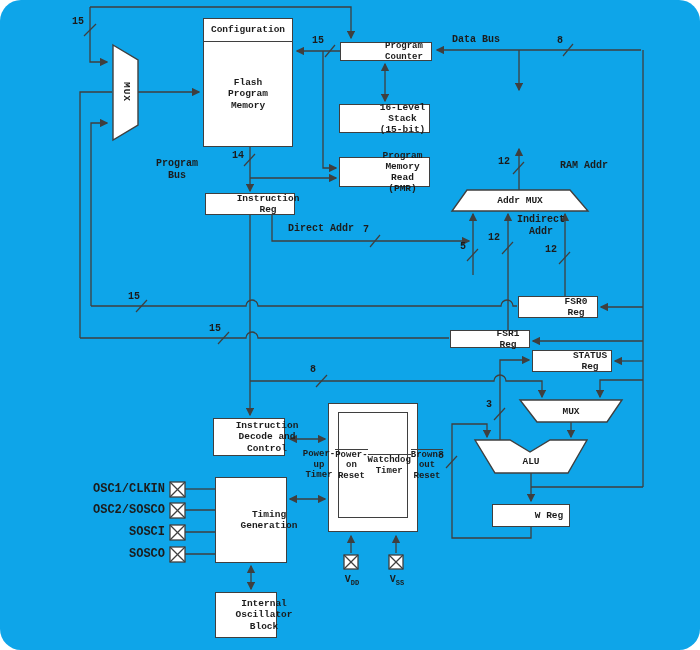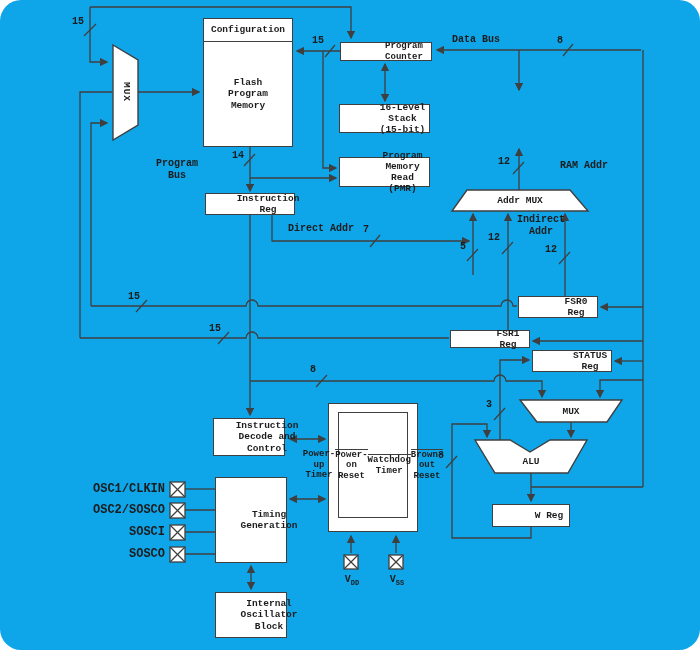--- a/index.html
+++ b/index.html
@@ -202,21 +202,21 @@
 Reset</div>
     <div class="cell">Watchdog
 Timer</div>
     <div class="cell">Brown-out
 Reset</div>
   </div>
 
   <div class="box" style="left:215px;top:477px;width:72px;height:86px;">Timing
 Generation</div>
 
-  <div class="box" style="left:215px;top:592px;width:72px;height:46px;">Internal
+  <div class="box" style="left:215px;top:592px;width:62px;height:46px;">Internal
 Oscillator
 Block</div>
 
   <div class="muxlbl vert" style="left:126px;top:92px;">MUX</div>
   <div class="muxlbl" style="left:520px;top:200px;">Addr MUX</div>
   <div class="muxlbl" style="left:571px;top:411px;">MUX</div>
   <div class="muxlbl" style="left:531px;top:461px;">ALU</div>
 
   <div class="lbl" style="left:177px;top:170px;">Program
 Bus</div>

